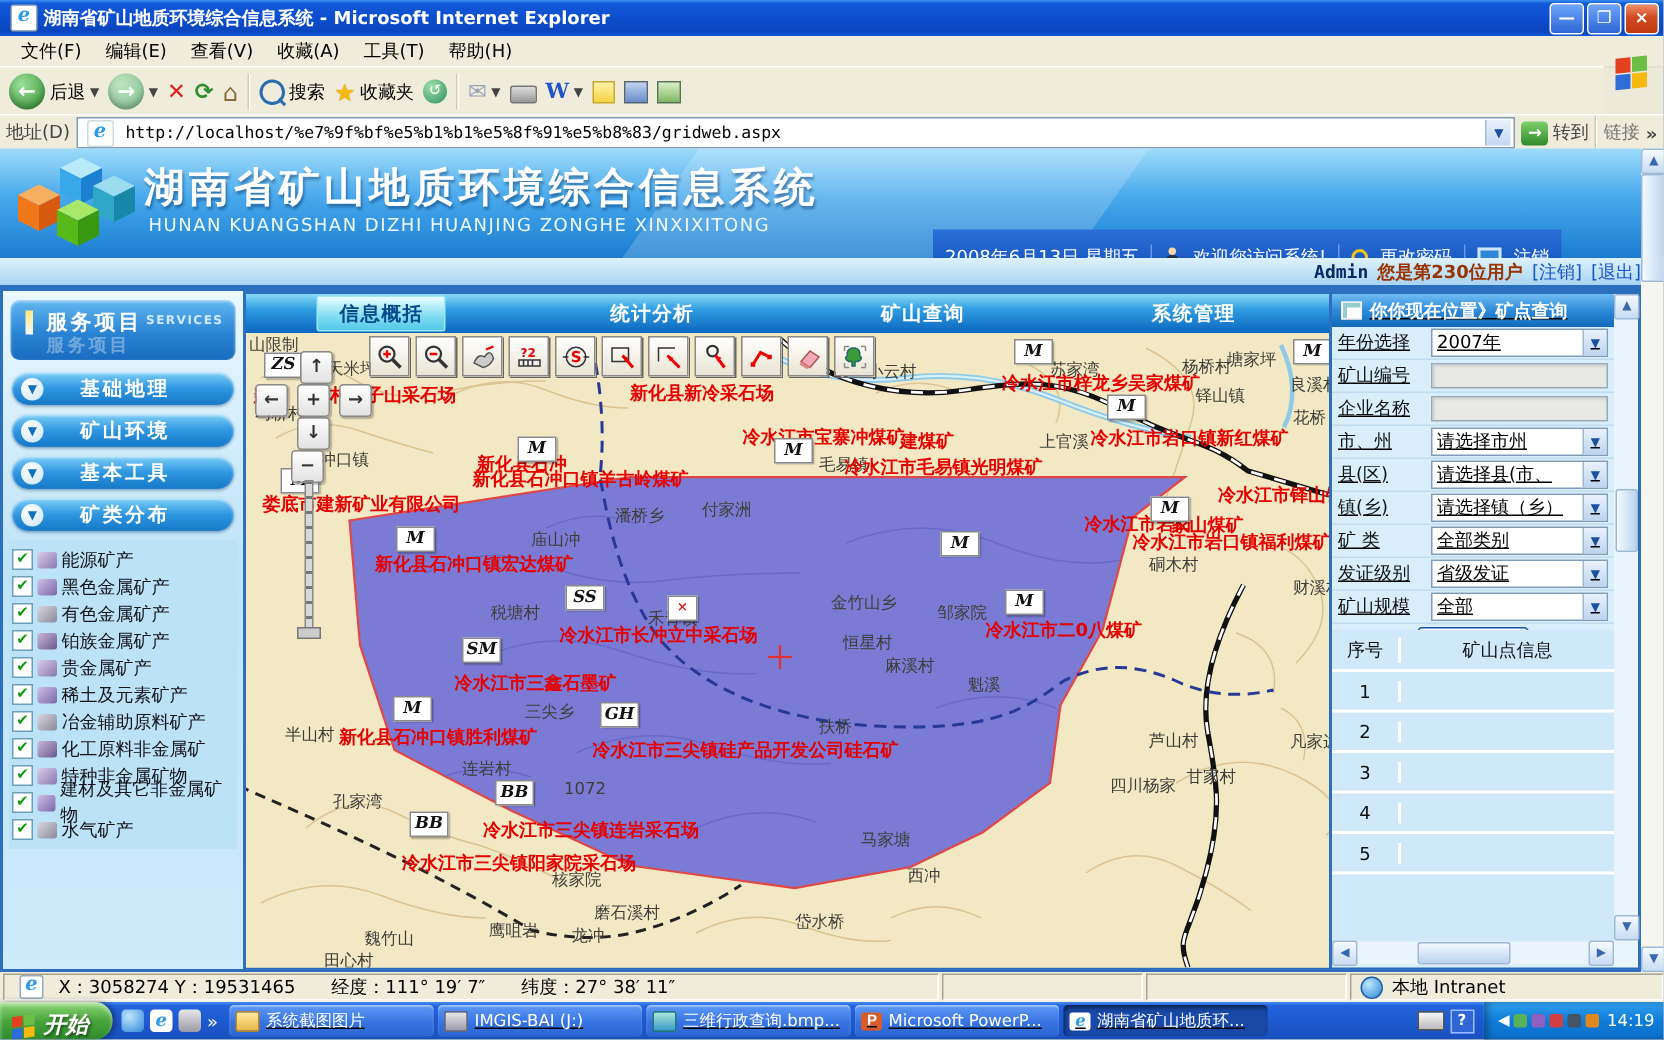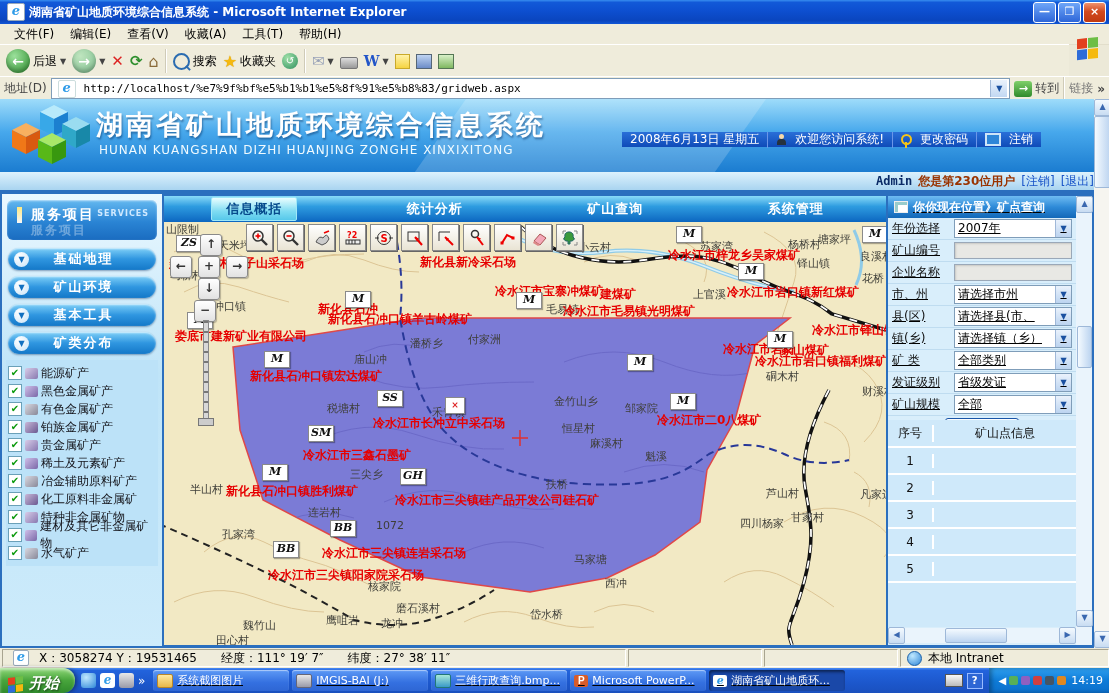--- a/index.html
+++ b/index.html
@@ -49,21 +49,21 @@
     display:flex;align-items:center;padding:0 4px;gap:4px;color:#444;}
   #addrinput{flex:1;height:19px;background:#fff;border:1px solid #7F9DB9;display:flex;align-items:center;padding:0 2px;gap:4px;color:#000;}
   .addr-dd{width:16px;height:17px;background:linear-gradient(#EAF2FC,#C2D8F2);border-left:1px solid #A0B8D8;color:#1A50A0;font-size:8px;text-align:center;line-height:17px;}
   .goico{width:18px;height:16px;background:linear-gradient(#7FD06A,#2F8A2B);border-radius:3px;color:#fff;font-weight:bold;text-align:center;line-height:16px;font-size:11px;}
   
   #banner{position:absolute;top:99px;left:0;width:1094px;height:73px;overflow:hidden;
     background:linear-gradient(180deg,#9EDCFA 0%,#47A8EC 45%,#1B7CD0 100%);}
   #banner .shine{position:absolute;left:40%;top:-20px;width:300px;height:120px;background:rgba(255,255,255,.18);transform:skewX(-35deg);}
   #btitle{position:absolute;left:96px;top:8px;font-size:27px;font-weight:bold;color:#fff;letter-spacing:3px;text-shadow:1px 2px 2px rgba(0,40,90,.45);white-space:nowrap;}
   #bsub{position:absolute;left:99px;top:44px;font-size:12px;font-weight:normal;color:#EFFAFF;letter-spacing:1px;white-space:nowrap;}
-  #datebar{position:absolute;left:622px;top:33px;height:15px;display:flex;align-items:center;background:linear-gradient(180deg,#2A6FD8,#0F4BB8);
+  #datebar{position:absolute;left:622px;top:54px;height:36px;display:flex;align-items:center;background:linear-gradient(180deg,#2A6FD8,#0F4BB8);
     color:#fff;font-size:12px;padding:0 8px;gap:8px;white-space:nowrap;}
   #datebar .dsep{width:1px;height:16px;background:#6B96E8;}
   .p-ico{width:11px;height:12px;position:relative;}
   .p-ico::before{content:"";position:absolute;left:3px;top:0;width:5px;height:5px;border-radius:50%;background:#F8D8A8;}
   .p-ico::after{content:"";position:absolute;left:1px;top:5px;width:9px;height:6px;border-radius:4px 4px 0 0;background:#26323E;}
   .k-ico{width:7px;height:7px;border:2px solid #F5C518;border-radius:50%;position:relative;}
   .k-ico::after{content:"";position:absolute;left:2px;top:6px;width:2px;height:6px;background:#F5C518;}
   .mo-ico{width:12px;height:9px;border:2px solid #CDE4F8;background:#2E86D8;}
   
   #userbar{position:absolute;top:172px;left:0;width:1094px;height:18px;background:linear-gradient(180deg,#DDF2FD,#A9D4F0);
@@ -528,21 +528,21 @@
           <div class="pl" style="left:602px;top:147px">硐木村</div>
           <div class="pl" style="left:576px;top:294px">四川杨家</div>
           <div class="ml" style="left:5px;top:34px">新</div>
           <div class="ml" style="left:56px;top:33px">村金子山采石场</div>
           <div class="ml" style="left:256px;top:32px">新化县新冷采石场</div>
           <div class="ml" style="left:504px;top:25px">冷水江市梓龙乡吴家煤矿</div>
           <div class="ml" style="left:331px;top:61px">冷水江市宝寨冲煤矿</div>
           <div class="ml" style="left:436px;top:64px">建煤矿</div>
           <div class="ml" style="left:563px;top:62px">冷水江市岩口镇新红煤矿</div>
           <div class="ml" style="left:154px;top:79px">新化县石冲</div>
-          <div class="ml" style="left:164px;top:89px">新化县石冲口镇羊古岭煤矿</div>
+          <div class="ml" style="left:151px;top:89px">新化县石冲口镇羊古岭煤矿</div>
           <div class="ml" style="left:399px;top:81px">冷水江市毛易镇光明煤矿</div>
           <div class="ml" style="left:648px;top:100px">冷水江市铎山铁矿</div>
           <div class="ml" style="left:11px;top:106px">娄底市建新矿业有限公司</div>
           <div class="ml" style="left:559px;top:119px">冷水江市岩口</div>
           <div class="ml" style="left:617px;top:120px">家山煤矿</div>
           <div class="ml" style="left:591px;top:131px">冷水江市岩口镇福利煤矿</div>
           <div class="ml" style="left:86px;top:146px">新化县石冲口镇宏达煤矿</div>
           <div class="ml" style="left:209px;top:193px">冷水江市长冲立中采石场</div>
           <div class="ml" style="left:493px;top:190px">冷水江市二0八煤矿</div>
           <div class="ml" style="left:139px;top:225px">冷水江市三鑫石墨矿</div>

